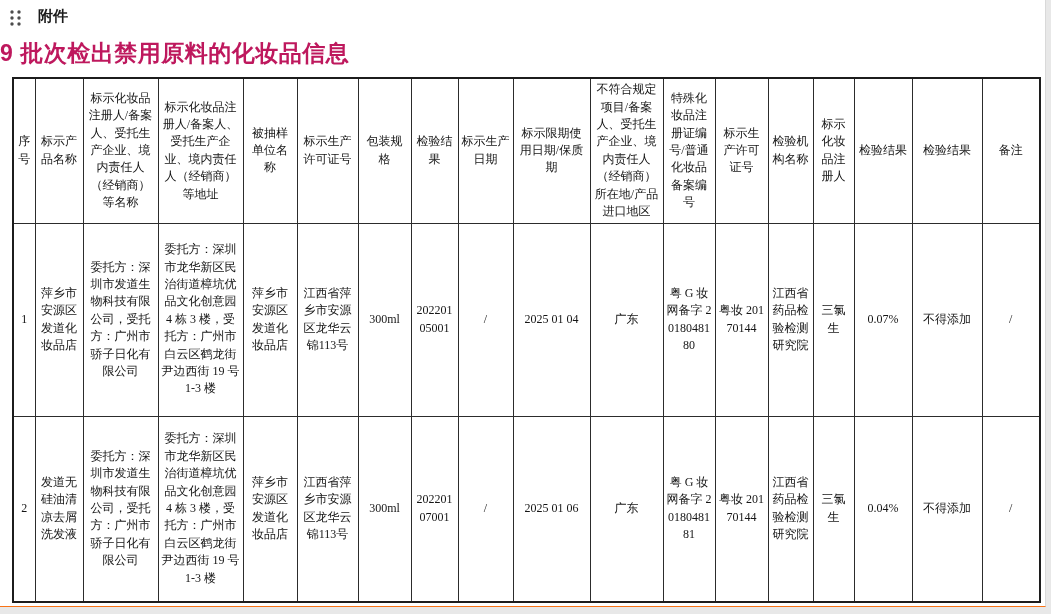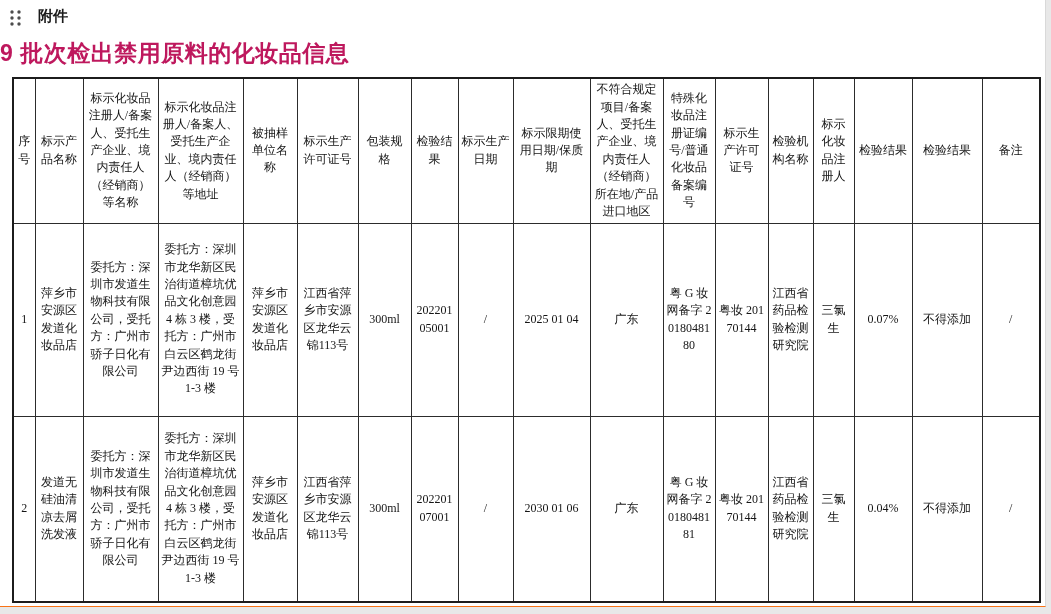--- a/index.html
+++ b/index.html
@@ -145,21 +145,21 @@
         <tr class="r1">
           <td>2</td>
           <td>发道无硅油清凉去屑洗发液</td>
           <td>委托方：深圳市发道生物科技有限公司，受托方：广州市骄子日化有限公司</td>
           <td>委托方：深圳市龙华新区民治街道樟坑优品文化创意园 4 栋 3 楼，受托方：广州市白云区鹤龙街尹边西街 19 号 1-3 楼</td>
           <td>萍乡市安源区发道化妆品店</td>
           <td>江西省萍乡市安源区龙华云锦113号</td>
           <td>300ml</td>
           <td>20220107001</td>
           <td>/</td>
-          <td>2030 01 06</td>
+          <td>2025 01 06</td>
           <td>广东</td>
           <td>粤 G 妆网备字 2018048181</td>
           <td>粤妆 20170144</td>
           <td>江西省药品检验检测研究院</td>
           <td>三氯生</td>
           <td>0.04%</td>
           <td>不得添加</td>
           <td>/</td>
         </tr>
       </tbody>

